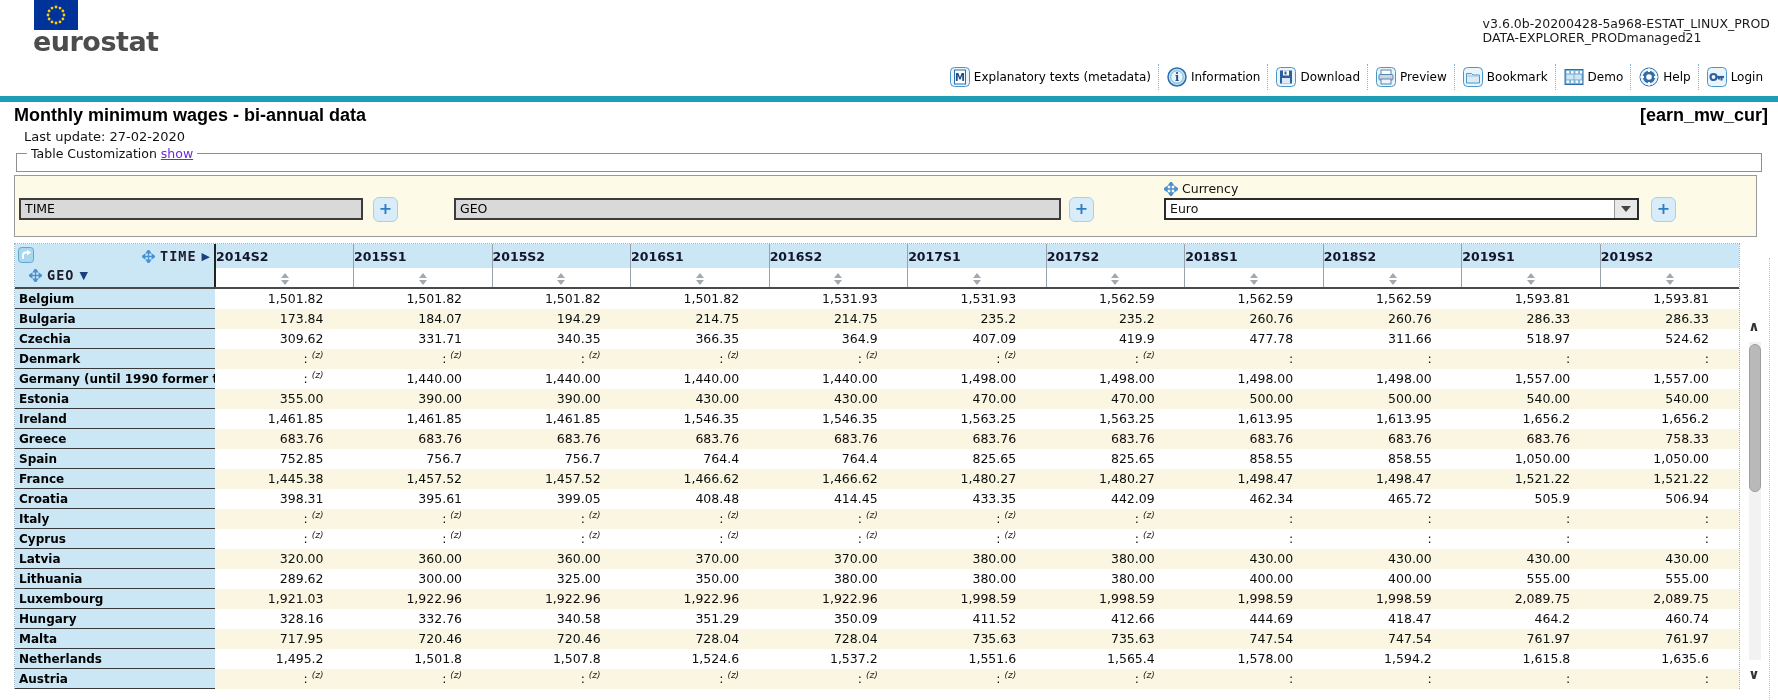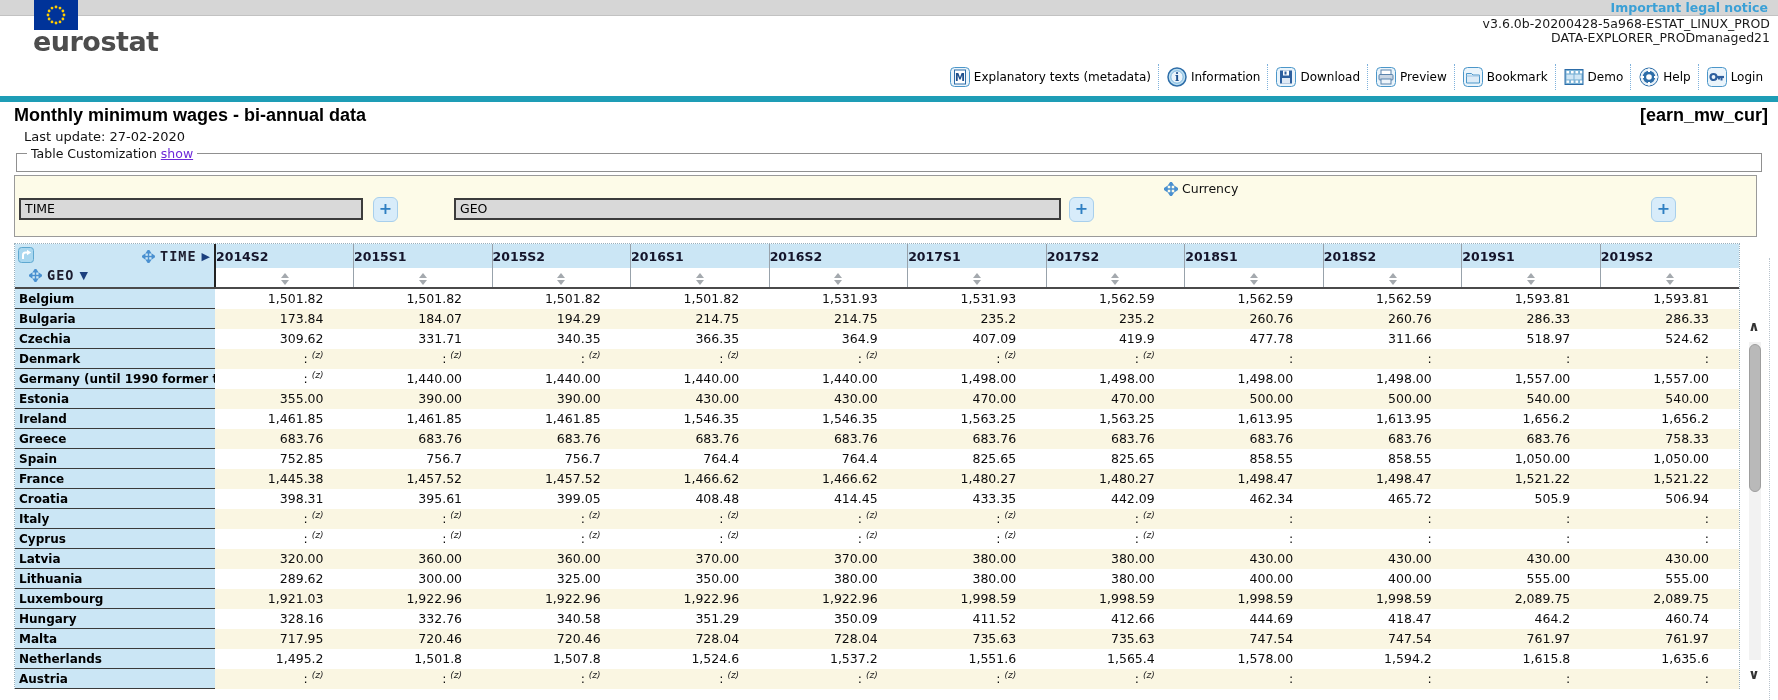--- a/index.html
+++ b/index.html
@@ -3,21 +3,21 @@
 <meta charset="utf-8">
 <style>
   html,body{margin:0;padding:0;width:1778px;height:700px;overflow:hidden;background:#fff;
     font-family:"DejaVu Sans","Liberation Sans",sans-serif;}
   body{position:relative;font-size:13px;color:#111;}
 
   
   .hdr{position:relative;height:58px;background:#fff;}
   .topbar{height:15px;background:#d6d6d6;border-bottom:1px solid #c2c2c2;text-align:right;}
   .legal{display:inline-block;margin-right:10px;font-size:12.5px;font-weight:bold;color:#3ba0d6;line-height:15px;}
-  .version{position:absolute;right:8px;top:17px;text-align:right;font-size:12.5px;line-height:14px;color:#1a1a1a;}
+  .version{position:absolute;right:8px;top:17px;text-align:left;font-size:12.5px;line-height:14px;color:#1a1a1a;}
   .euflag{position:absolute;left:34px;top:0;}
   .wordmark{position:absolute;left:33px;top:26px;font-size:27px;font-weight:bold;color:#4d4d4d;letter-spacing:-0.5px;}
 
   
   .toolbar{height:38px;display:flex;justify-content:flex-end;align-items:center;padding-right:8px;background:#fff;}
   .tbitem{display:flex;align-items:center;gap:3px;padding:2px 7px;cursor:pointer;}
   .tbitem + .tbitem{border-left:1px dotted #7fb2dc;}
   .tbitem span.lbl{font-size:12px;color:#000000;white-space:nowrap;}
   .tbicon{display:block;}
 
@@ -76,23 +76,20 @@
   .sb-up{position:absolute;left:1744px;top:318px;width:20px;text-align:center;font-size:14px;font-weight:bold;color:#333;cursor:pointer;}
   .sb-down{position:absolute;left:1744px;top:666px;width:20px;text-align:center;font-size:14px;font-weight:bold;color:#333;cursor:pointer;}
   .sb-track{position:absolute;left:1749px;top:342px;width:12px;height:318px;background:#f2f2f2;}
   .sb-thumb{position:absolute;left:1749px;top:344px;width:12px;height:148px;background:#b9b9b9;border:1px solid #9e9e9e;border-radius:6px;box-sizing:border-box;cursor:grab;}
   .right-dotted{position:absolute;left:1769px;top:258px;height:442px;border-left:1px dotted #b9c3cc;}
 </style>
 </head>
 <body>
 
 <div class="hdr">
-  <div class="topbar">
-    <span class="legal">Important legal notice</span>
-  </div>
   <svg class="euflag" width="44" height="30" viewBox="0 0 44 30">
     <rect width="44" height="30" fill="#003399"></rect>
     <g fill="#ffcc00">
       <circle cx="22" cy="7" r="1.4"></circle>
         <circle cx="26" cy="8.1" r="1.4"></circle>
         <circle cx="28.9" cy="11" r="1.4"></circle>
       <circle cx="30" cy="15" r="1.4"></circle>
         <circle cx="28.9" cy="19" r="1.4"></circle>
         <circle cx="26" cy="21.9" r="1.4"></circle>
       <circle cx="22" cy="23" r="1.4"></circle>
@@ -223,20 +220,24 @@
       <g stroke="#4a90d0" stroke-width="1.5" fill="#4a90d0">
         <line x1="2.5" y1="7" x2="11.5" y2="7"></line>
           <line x1="7" y1="2.5" x2="7" y2="11.5"></line>
         <polygon points="7,0 5,3 9,3"></polygon>
           <polygon points="7,14 5,11 9,11"></polygon>
         <polygon points="0,7 3,5 3,9"></polygon>
           <polygon points="14,7 11,5 11,9"></polygon>
       </g>
     </svg>
     <span>Currency</span>
+  </div>
+  <div class="selectbox">
+    <span>Euro</span>
+    <span class="selarrow"></span>
   </div>
   <div class="plusbtn" style="left:1636px;">+</div>
 </div>
 
 <div class="table-wrap">
   <table class="dt">
     <colgroup id="cols">
         <col class="cgeo">
         <col>
         <col>

